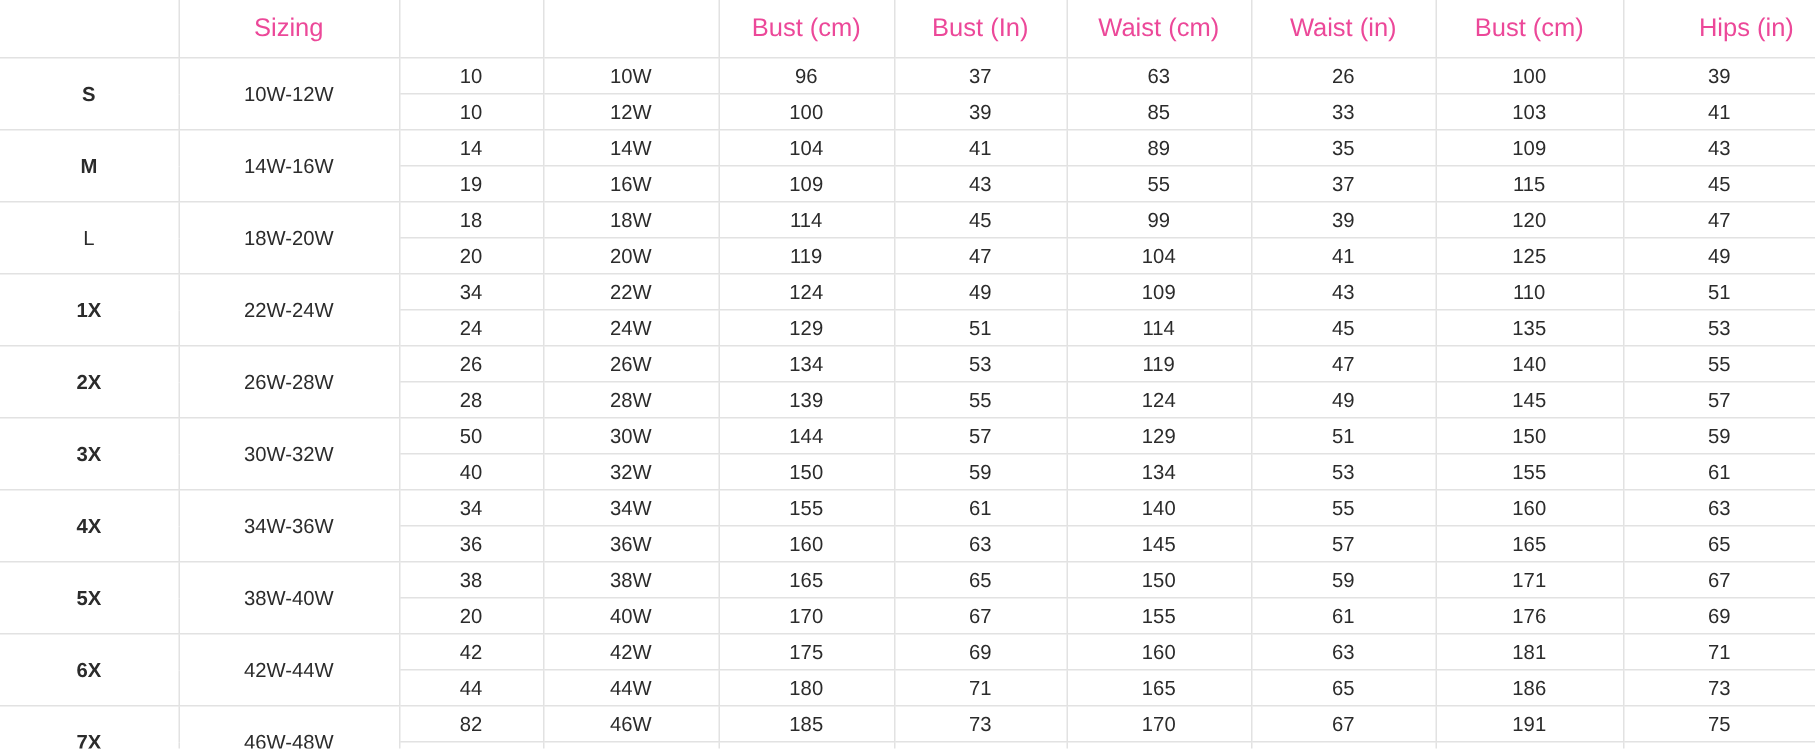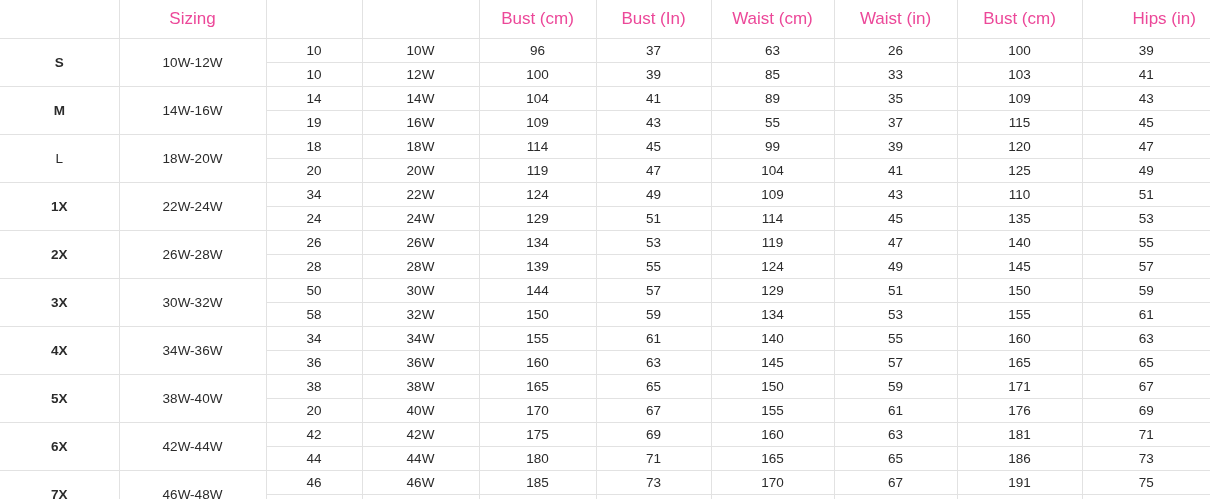--- a/index.html
+++ b/index.html
@@ -219,21 +219,21 @@
         <td>50</td>
         <td>30W</td>
         <td>144</td>
         <td>57</td>
         <td>129</td>
         <td>51</td>
         <td>150</td>
         <td>59</td>
       </tr>
       <tr>
-        <td>58</td>
+        <td>40</td>
         <td>32W</td>
         <td>150</td>
         <td>59</td>
         <td>134</td>
         <td>53</td>
         <td>155</td>
         <td>61</td>
       </tr>
       <tr>
         <td class="group-alpha" rowspan="2">4X</td>
@@ -297,21 +297,21 @@
         <td>180</td>
         <td>71</td>
         <td>165</td>
         <td>65</td>
         <td>186</td>
         <td>73</td>
       </tr>
       <tr>
         <td class="group-alpha" rowspan="2">7X</td>
         <td class="group-w" rowspan="2">46W-48W</td>
-        <td>46</td>
+        <td>82</td>
         <td>46W</td>
         <td>185</td>
         <td>73</td>
         <td>170</td>
         <td>67</td>
         <td>191</td>
         <td>75</td>
       </tr>
       <tr>
         <td>48</td>

